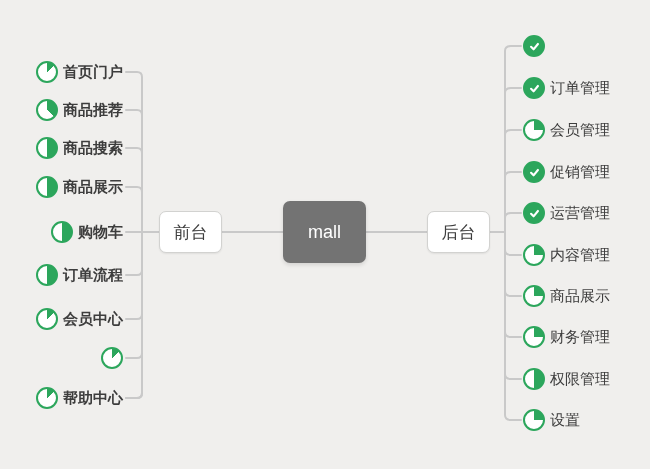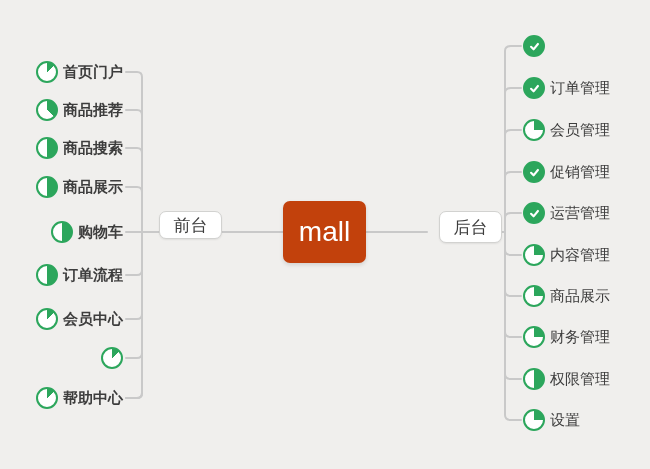--- a/index.html
+++ b/index.html
@@ -45,28 +45,28 @@
 
   
   .node{
     position:absolute;z-index:1;
     background:#fff;border:1.5px solid #d2d2d0;border-radius:7px;
     display:flex;align-items:center;justify-content:center;
     font-size:17px;color:#3d3d3d;
     box-shadow:0 1px 2px rgba(0,0,0,0.07);
     box-sizing:border-box;cursor:default;
   }
-  .node-front{left:159px;top:211px;width:63px;height:28px;}
-  .node-back{left:439px;top:211px;width:63px;height:32px;}
+  .node-front{left:159px;top:211px;width:63px;height:42px;}
+  .node-back{left:427px;top:211px;width:63px;height:42px;}
   .node-center{
     position:absolute;z-index:1;
     left:283px;top:201px;width:83px;height:62px;
-    background:#c2410c;border-radius:7px;
+    background:#737373;border-radius:7px;
     display:flex;align-items:center;justify-content:center;
-    font-size:28px;color:#fff;
+    font-size:18px;color:#fff;
     box-shadow:0 2px 4px rgba(0,0,0,0.12);
     box-sizing:border-box;cursor:default;
   }
 </style>
 </head>
 <body>
 
 <div class="stage">
 
   <svg class="wires" width="650" height="469">

